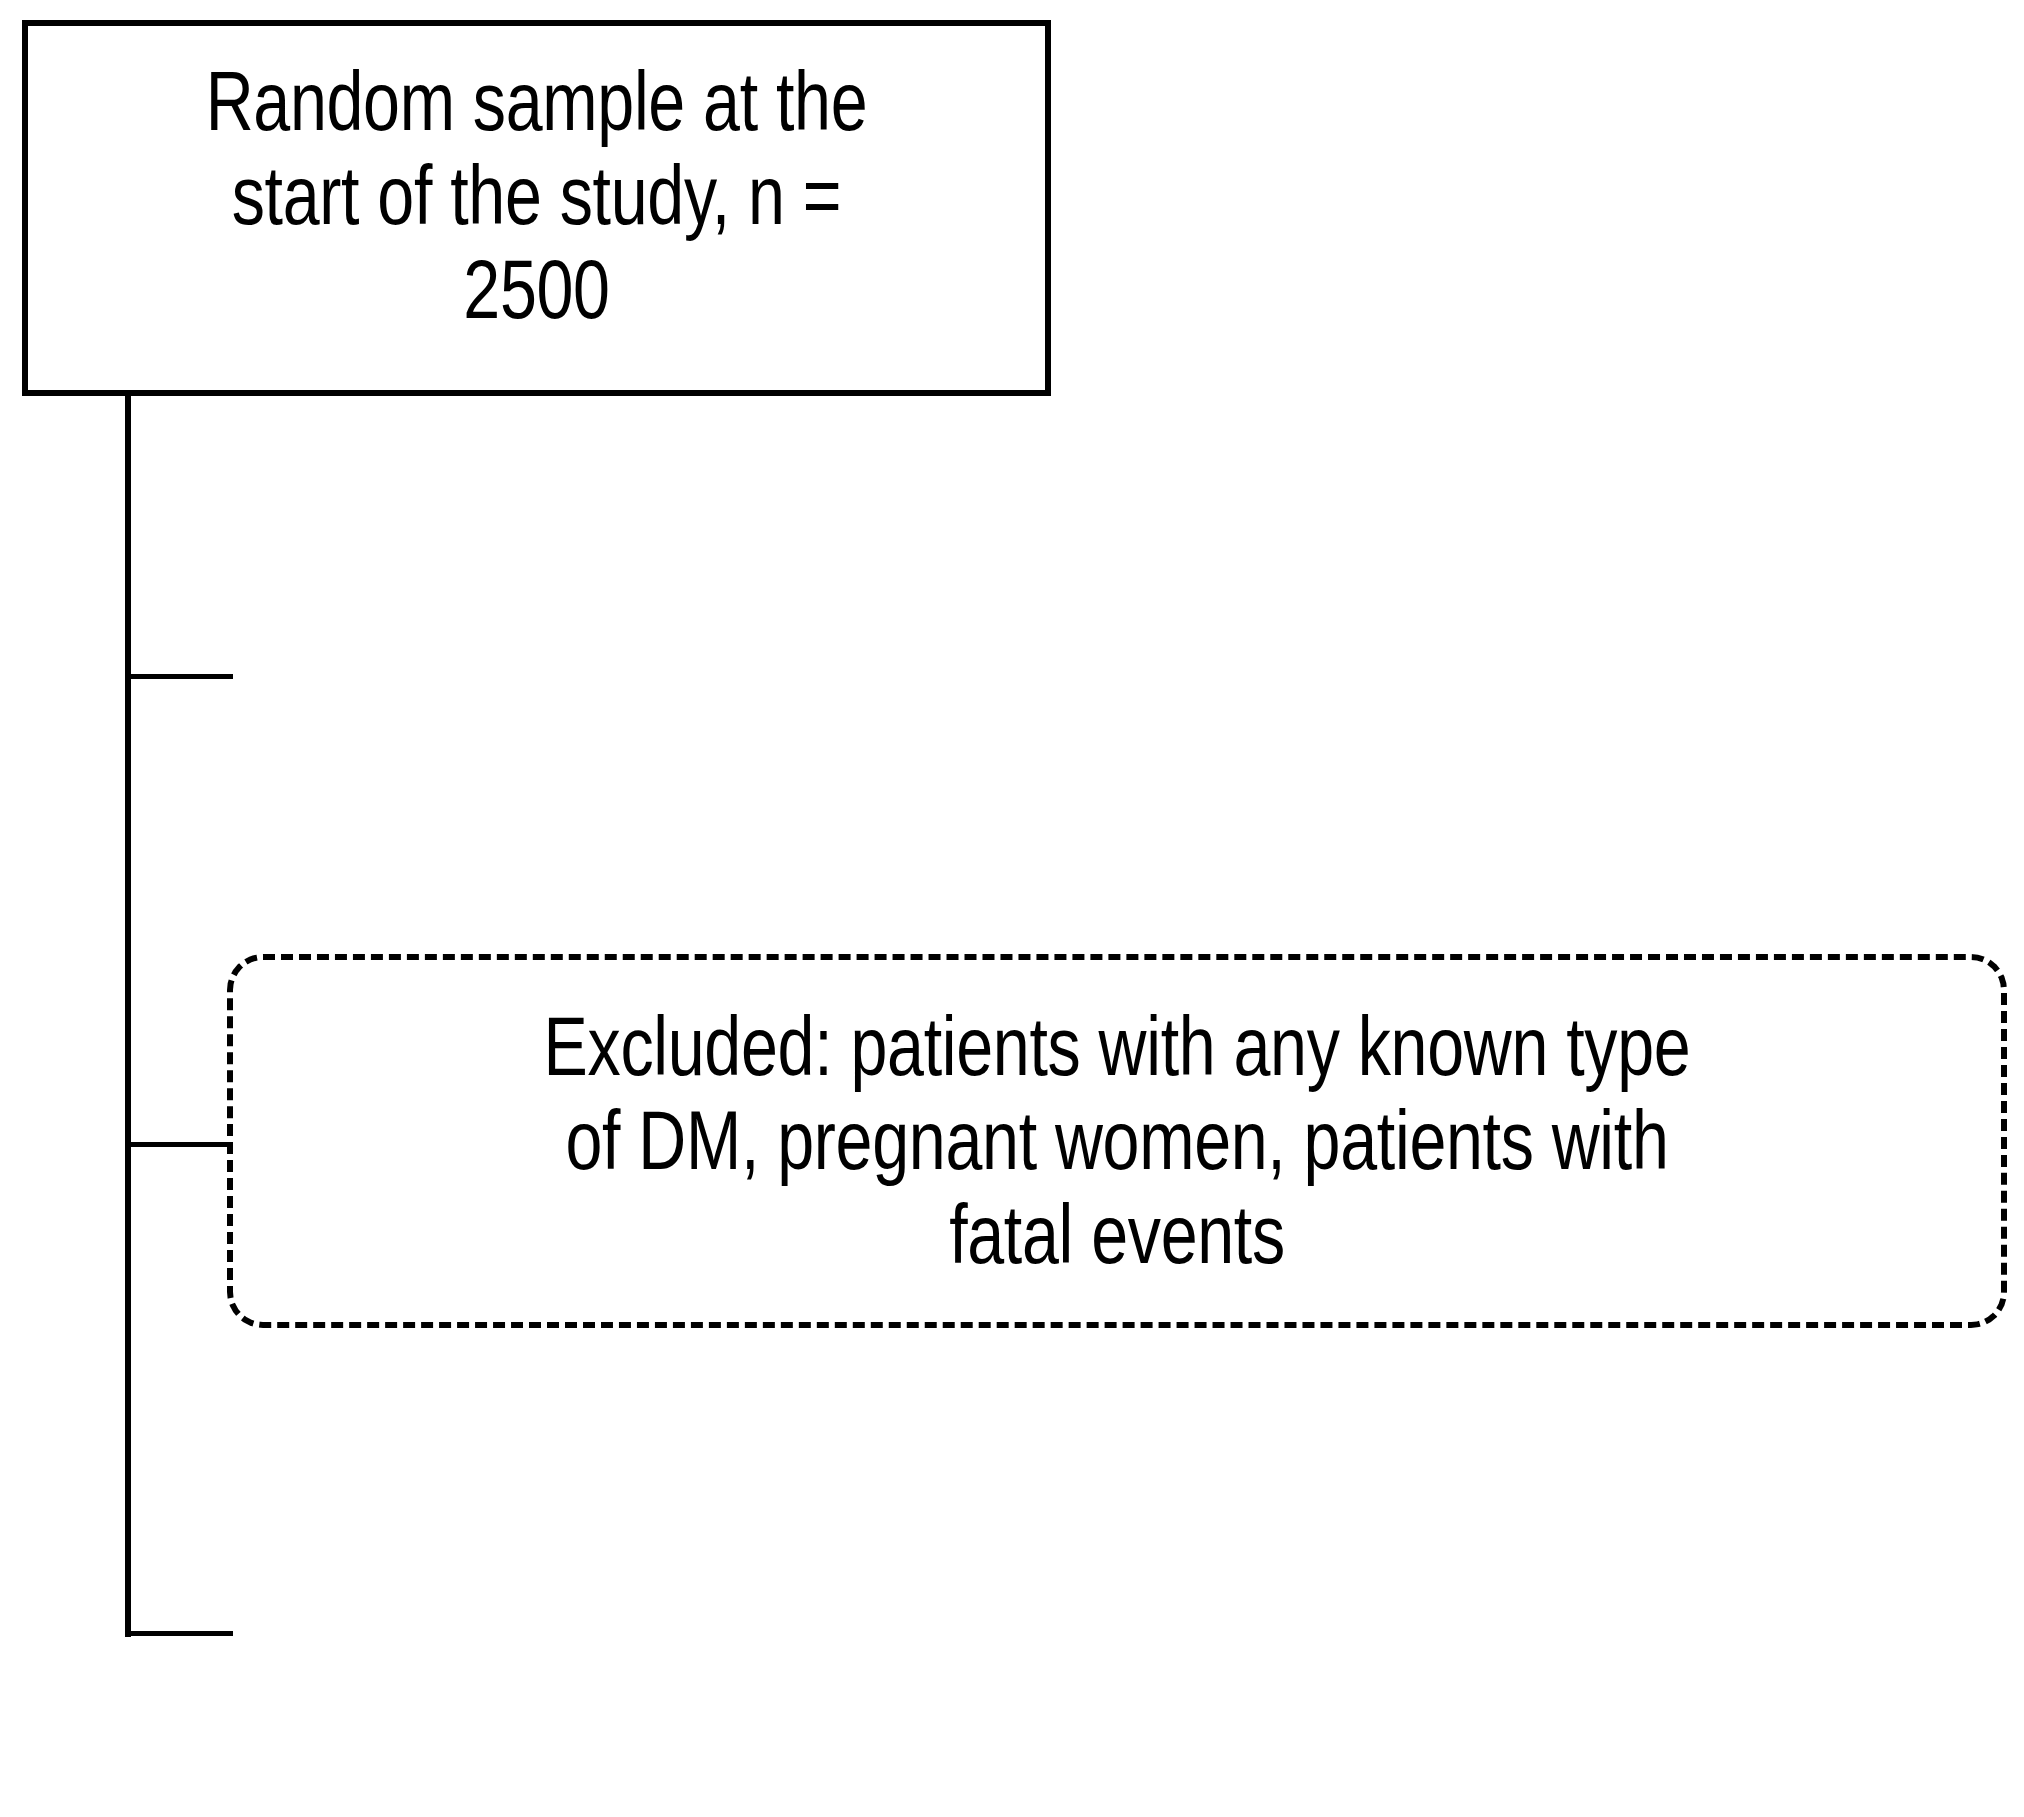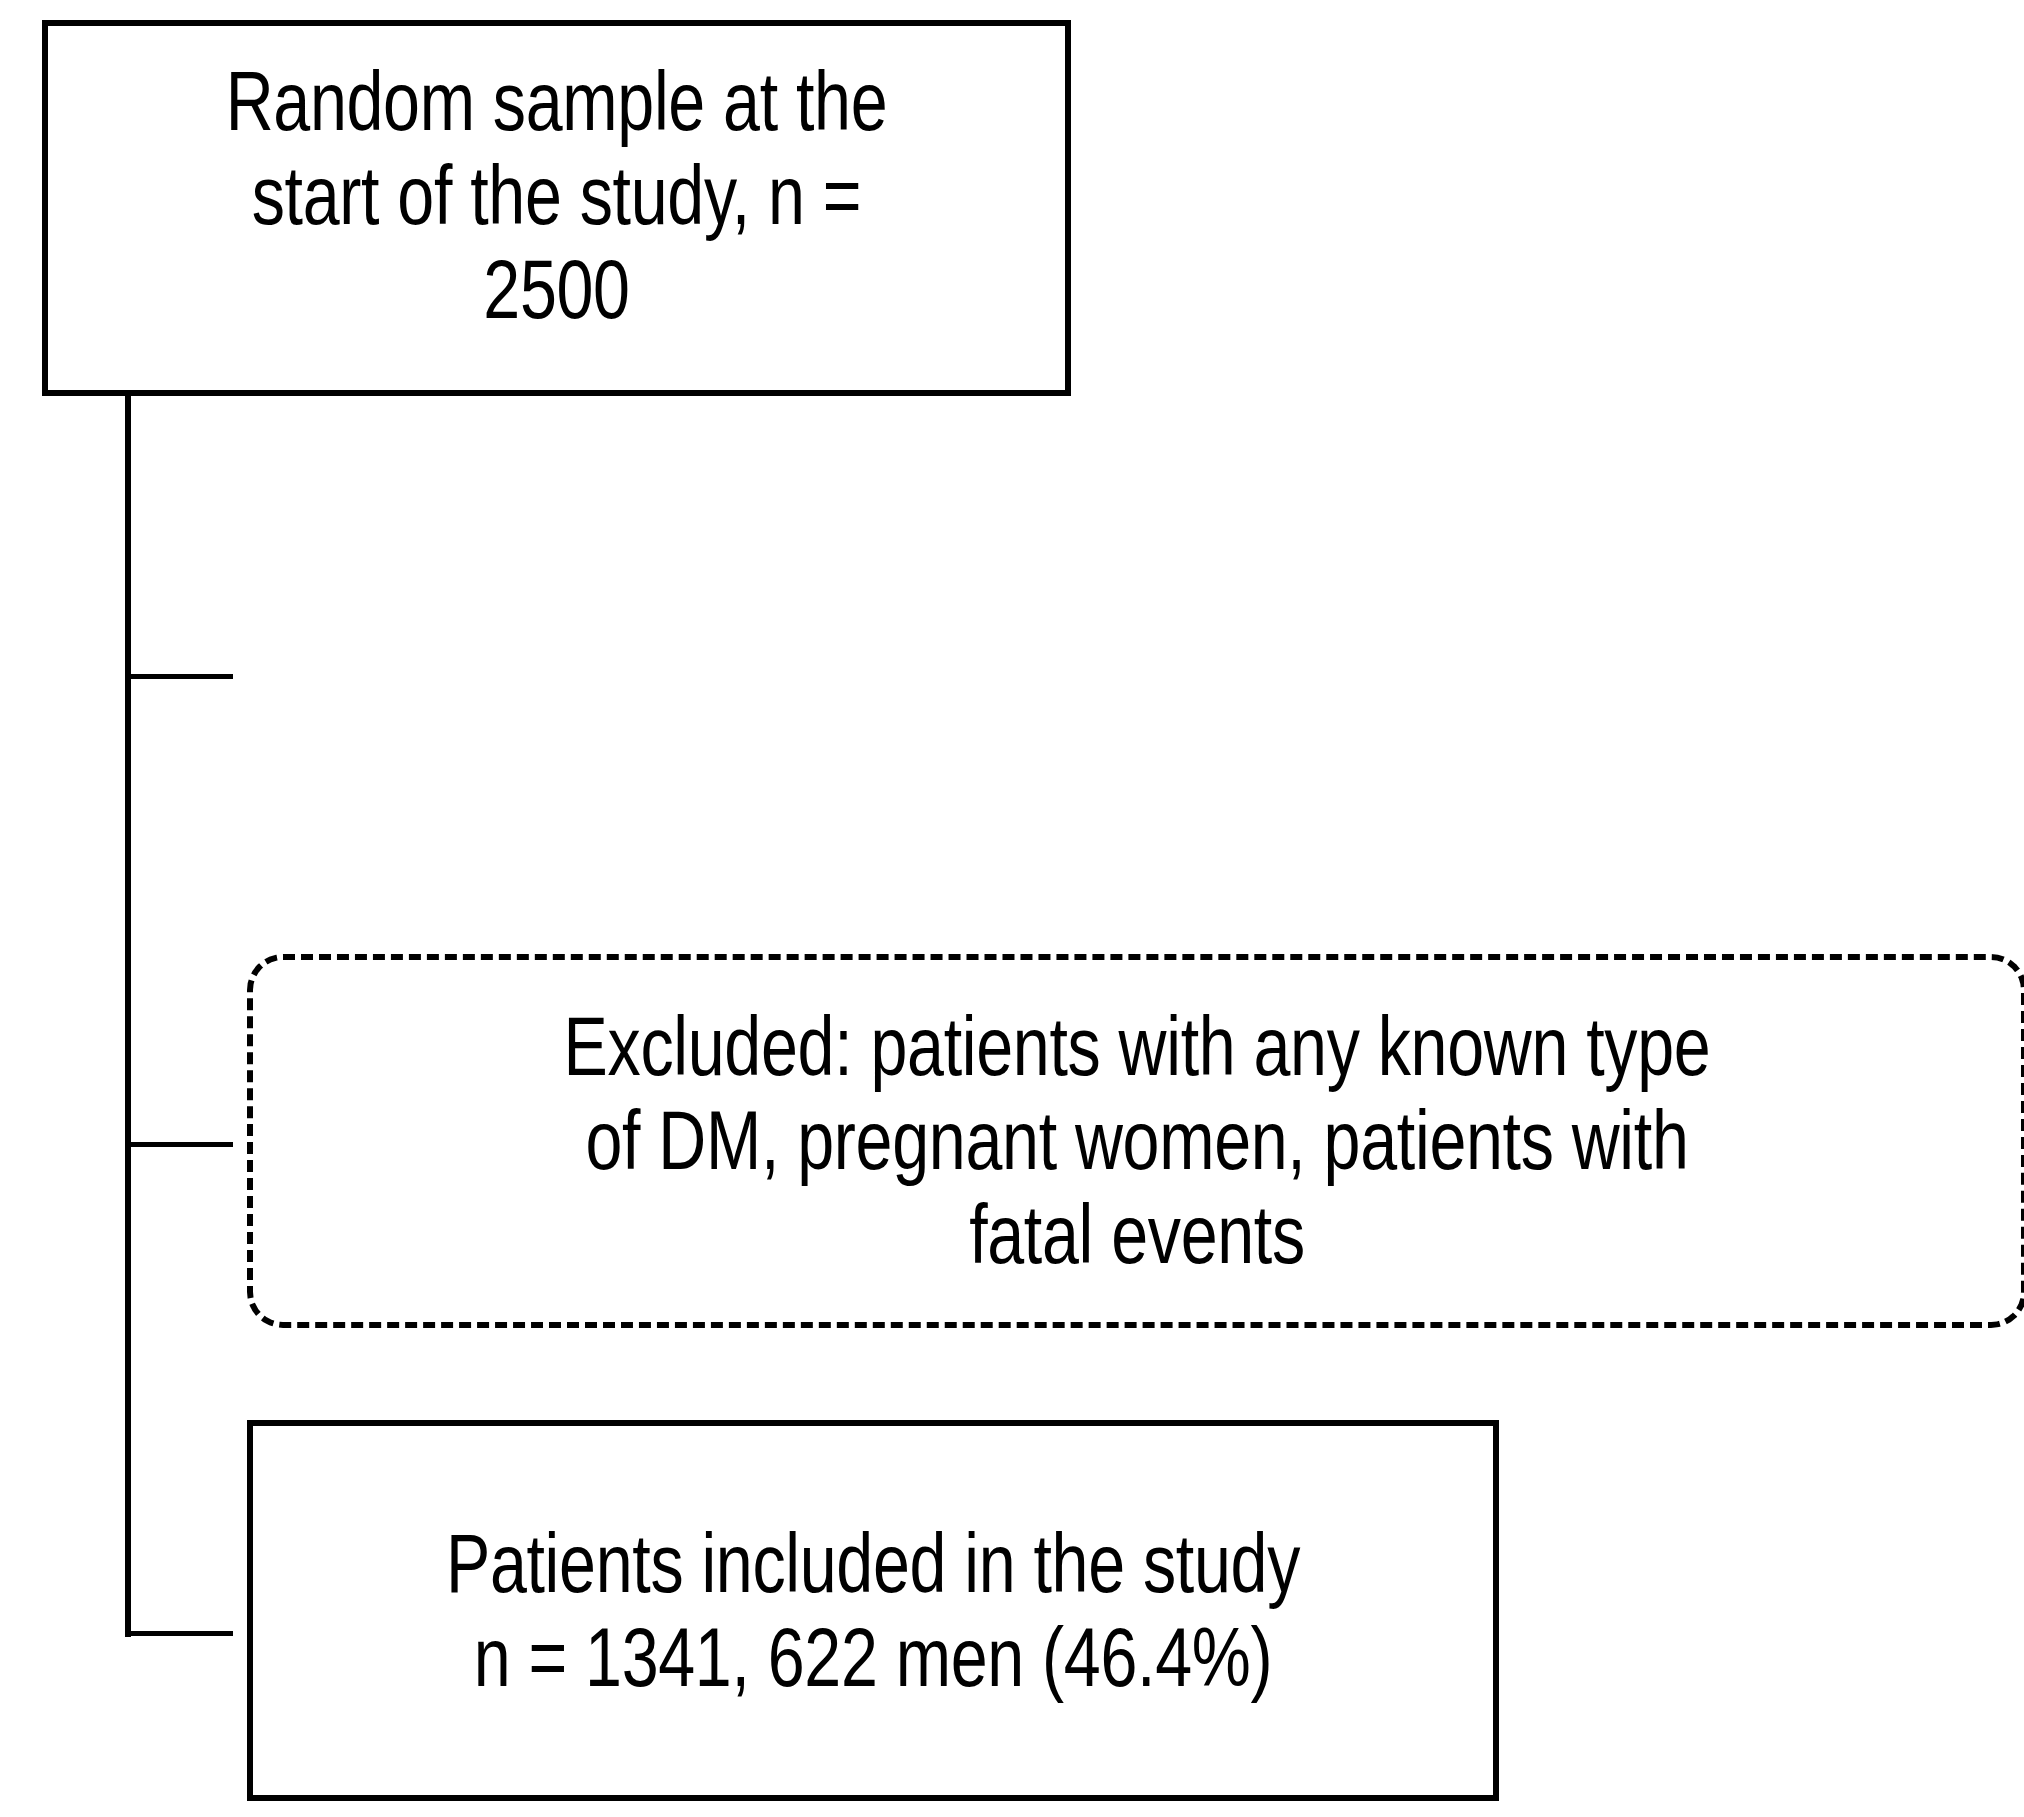--- a/index.html
+++ b/index.html
@@ -21,21 +21,20 @@
 
   
   .flow-box {
     position: absolute;
     box-sizing: border-box;
     background: #ffffff;
     display: flex;
     align-items: center;
     justify-content: center;
     text-align: center;
-    margin-left: 20px;
   }
   .flow-box.solid {
     border: 6px solid #000000;
   }
   .flow-box.dashed {
     border: 6.9px dashed #000000;
     border-radius: 36px;
   }
 
   .box-text {
@@ -134,19 +133,15 @@
 2500</span>
   </div>
 
 
   <div class="flow-box dashed" id="box-excluded">
     <span class="box-text">Excluded: patients with any known type
 of DM, pregnant women, patients with
 fatal events</span>
   </div>
 
-  <div class="flow-box solid" id="box-included">
-    <span class="box-text">Patients included in the study
-n = 1341, 622 men (46.4%)</span>
-  </div>
 
 </div>
 
 
 </body></html>

